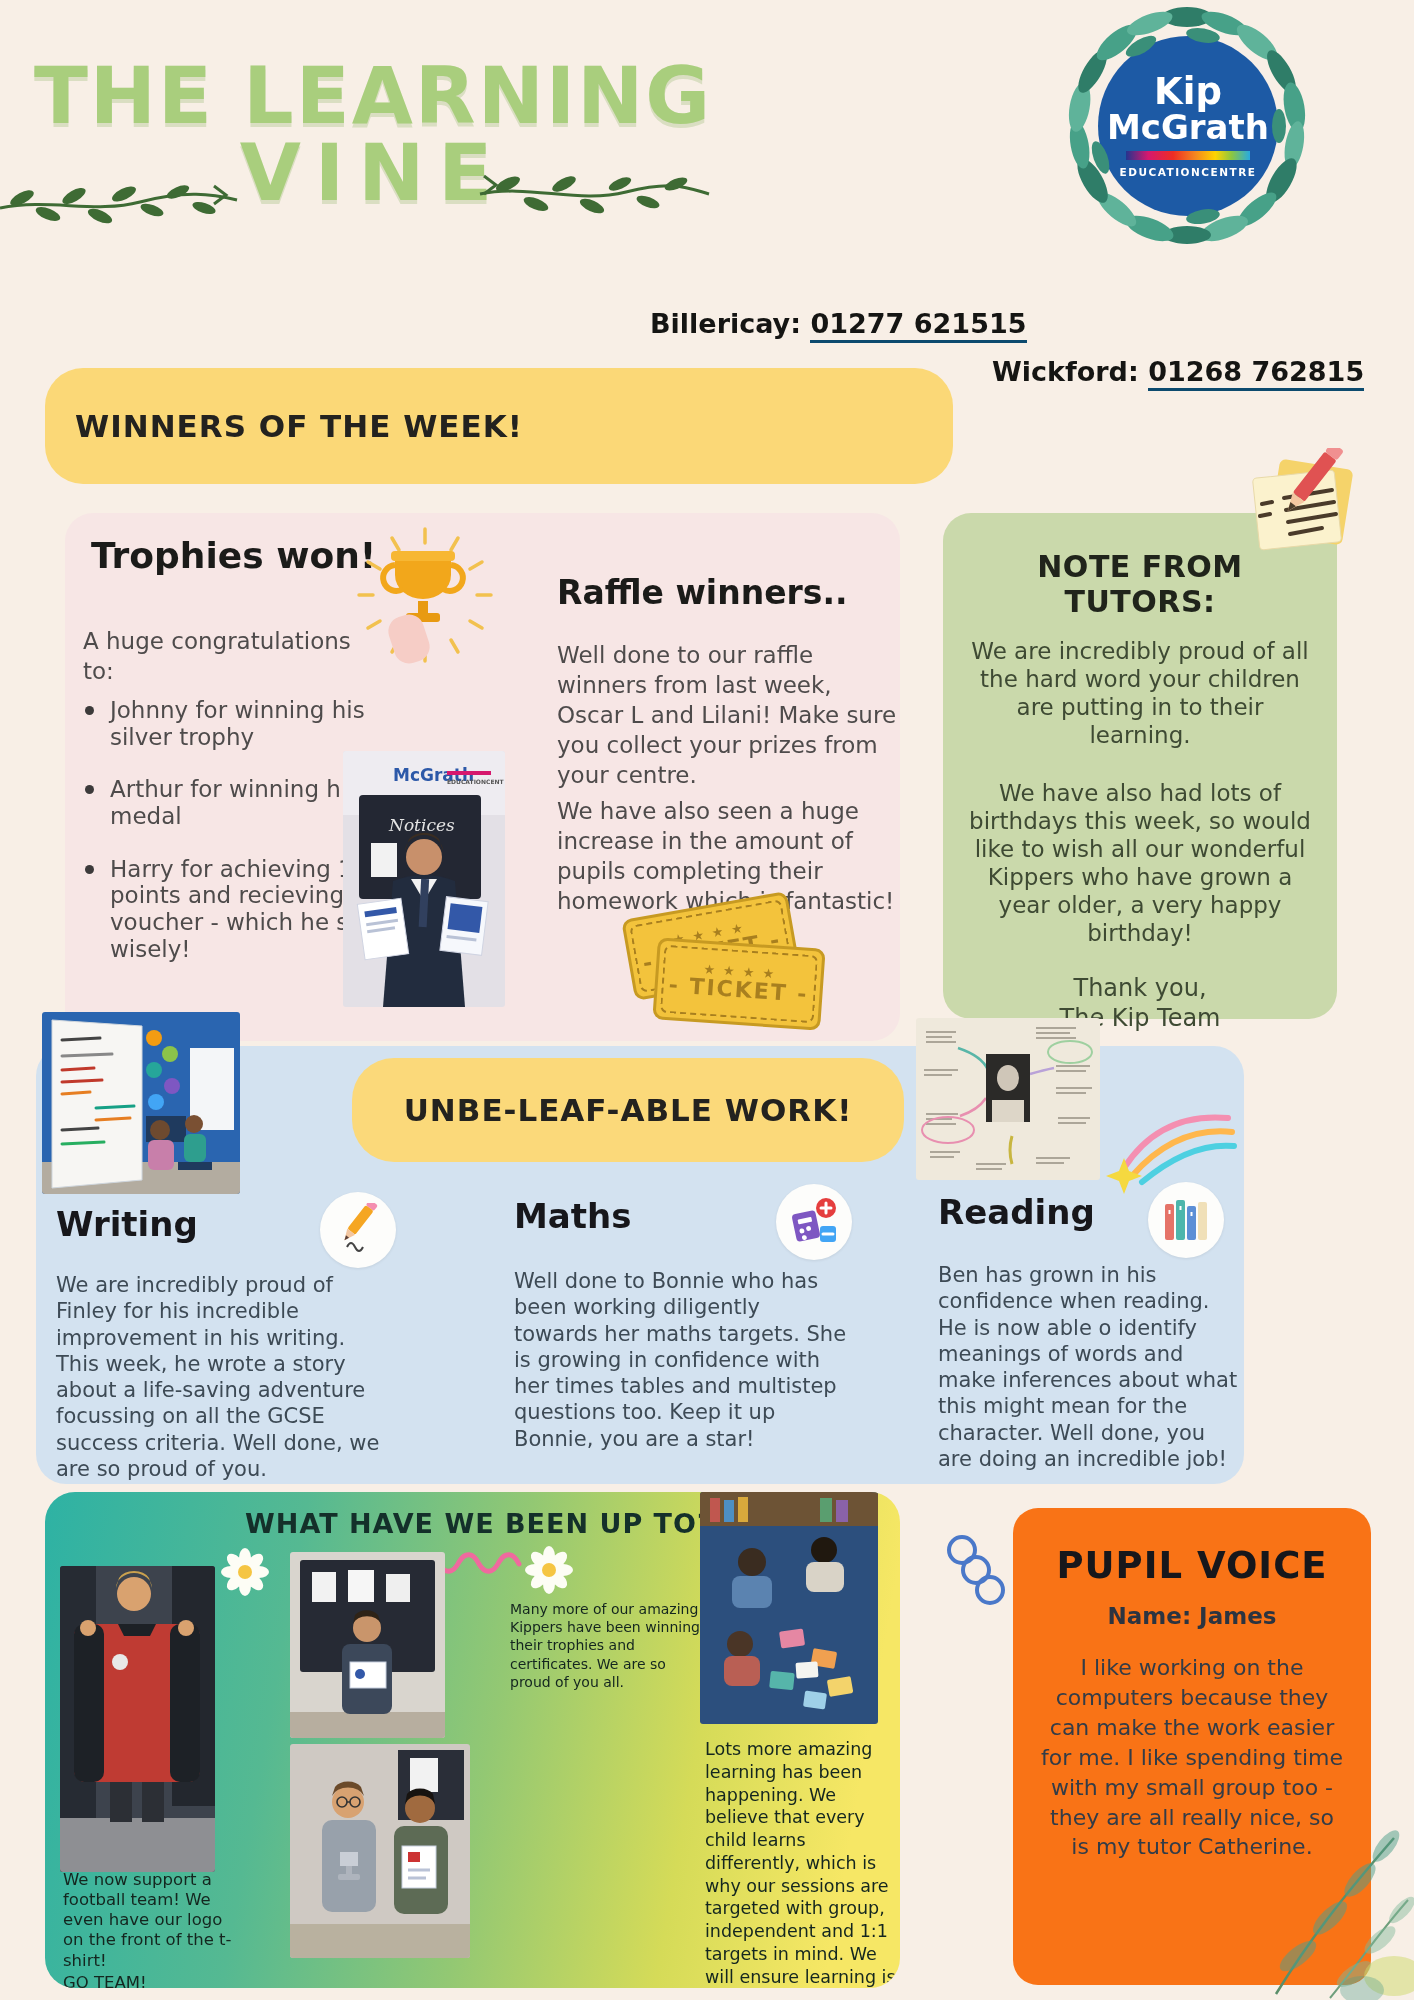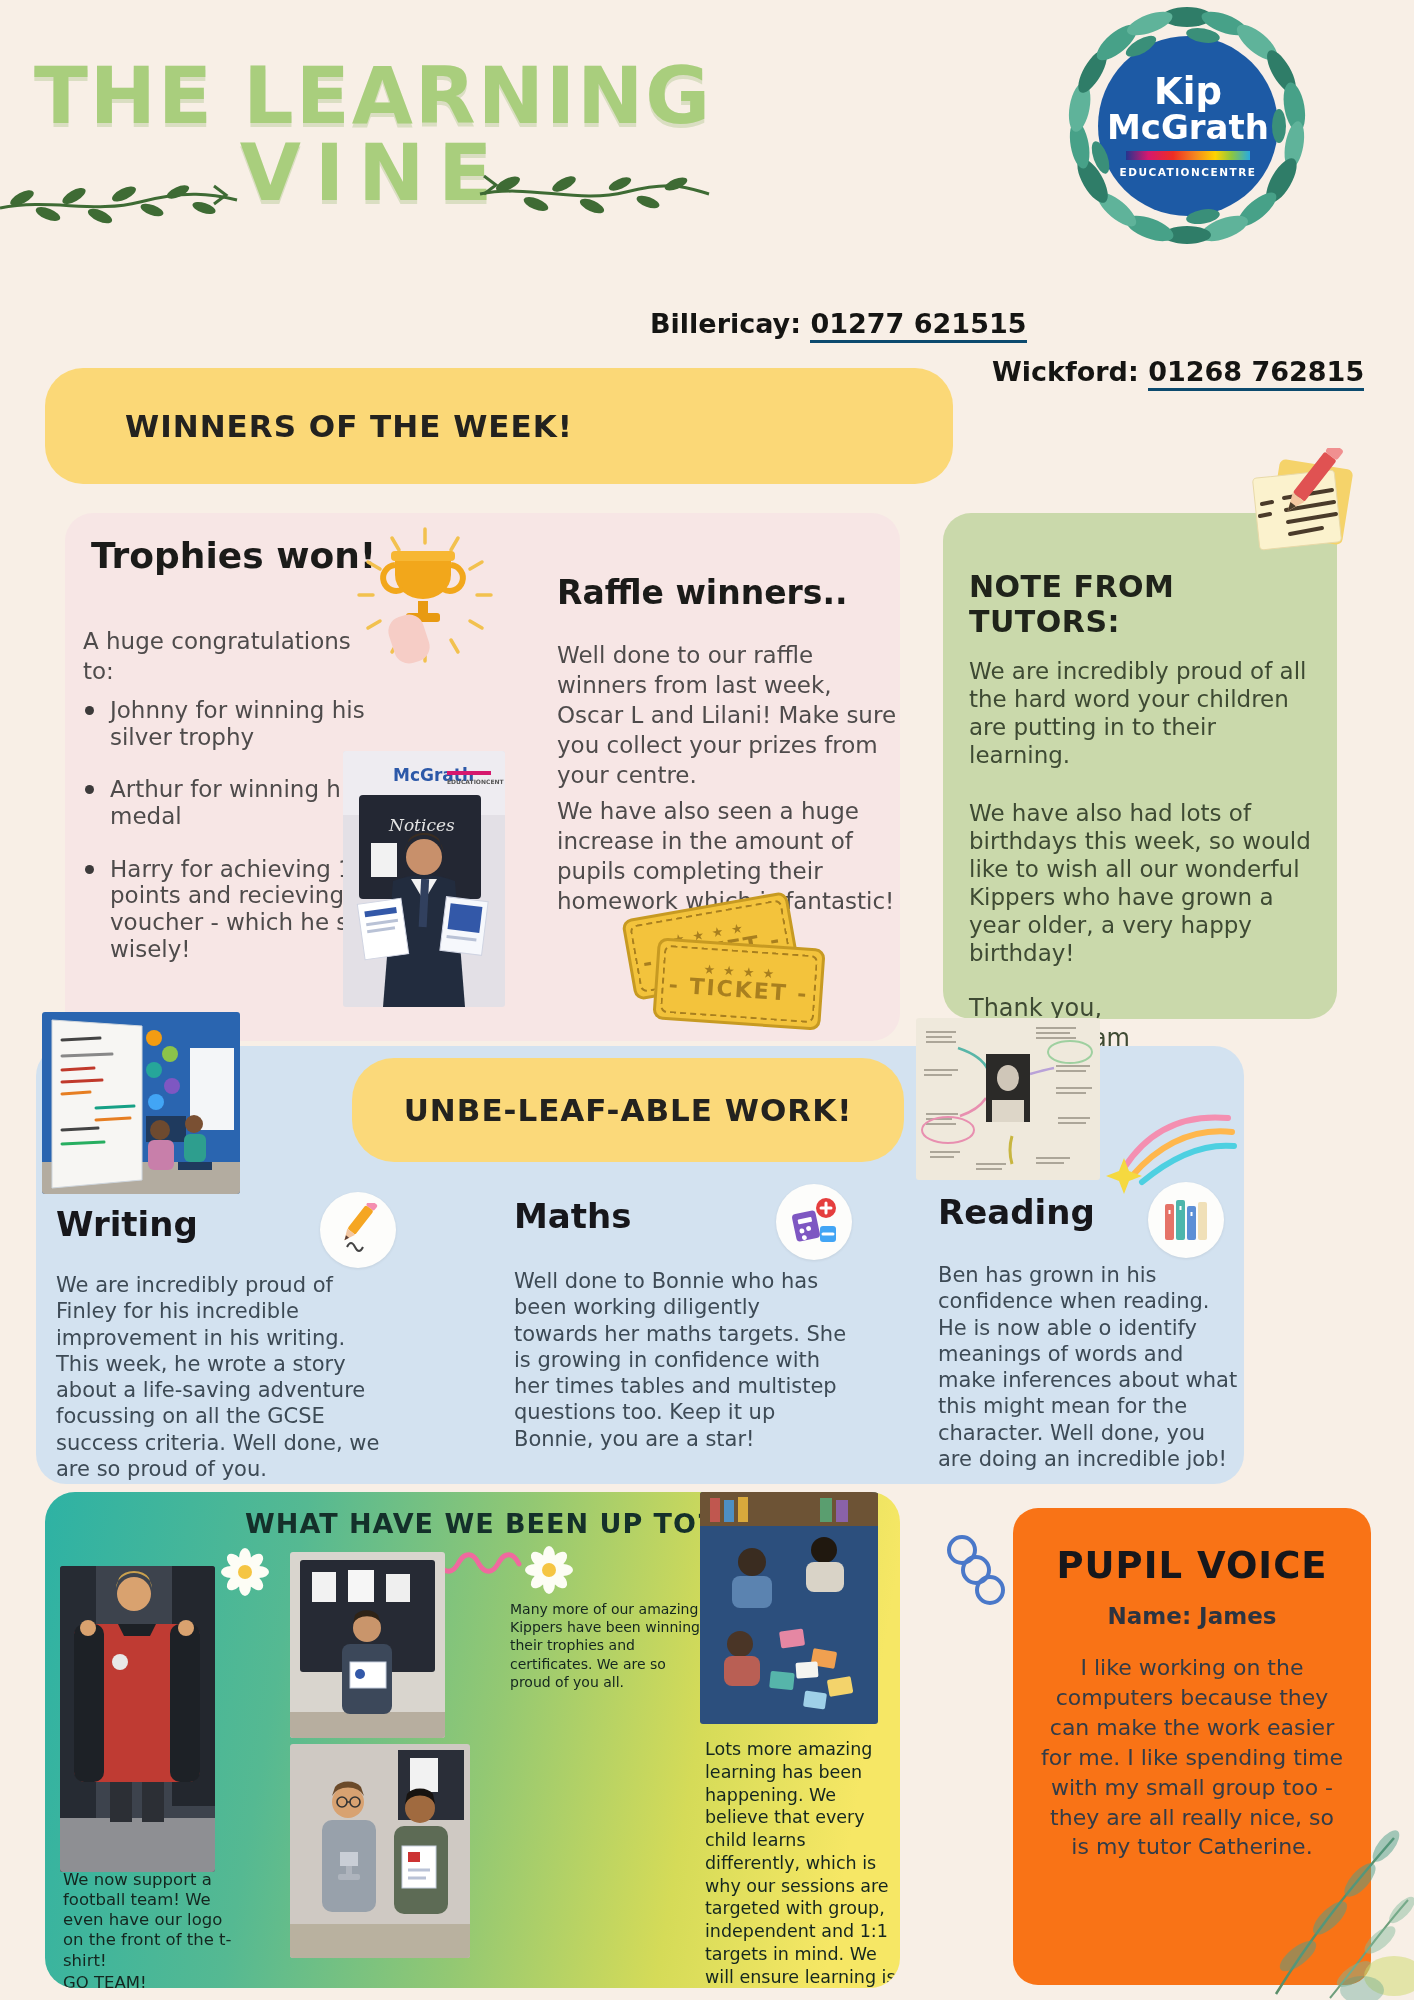--- a/index.html
+++ b/index.html
@@ -29,21 +29,21 @@
 
   .contact { font-weight:bold; color:#151513; font-size:27px; white-space:nowrap; }
   .contact .phone { border-bottom:3px solid #0c4a6e; padding-bottom:1px; cursor:pointer; }
   .contact1 { left:650px; top:308px; }
   .contact2 { left:992px; top:356px; }
 
   
   .banner-yellow { background:#fbd877; border-radius:38px; }
   .winners-banner { left:45px; top:368px; width:908px; height:116px;
     display:flex; align-items:center; }
-  .winners-banner .lbl { margin-left:80px; font-size:31px; font-weight:bold;
+  .winners-banner .lbl { margin-left:30px; font-size:31px; font-weight:bold;
     color:#23221f; letter-spacing:1px; }
 
   .card { border-radius:28px; }
   .pink-card { left:65px; top:513px; width:835px; height:528px; background:#f7e6e5; }
   .green-card { left:943px; top:513px; width:394px; height:506px; background:#cad9ab; }
   .blue-section { left:36px; top:1046px; width:1208px; height:438px; background:#d3e2f0; border-radius:30px; }
   .gradient-card { left:45px; top:1492px; width:855px; height:496px; border-radius:30px; overflow:hidden;
     background:linear-gradient(100deg,#2eb2a4 0%,#55b992 28%,#93c873 52%,#d5db58 74%,#f6e765 92%); }
   .pupil-card { left:1013px; top:1508px; width:358px; height:477px; background:#f97316; border-radius:25px; }
 
@@ -51,22 +51,22 @@
   .trophies-title { left:26px; top:22px; font-size:36px; font-weight:bold; color:#1b1b19; }
   .pk-intro { left:18px; top:114px; width:300px; font-size:23px; line-height:1.3; color:#4e4b4b; }
   .pk-list { left:18px; top:184px; width:336px; }
   .pk-item { display:flex; margin-bottom:26px; font-size:23px; line-height:1.16; color:#4e4b4b; }
   .pk-dot { flex:0 0 9px; width:9px; height:9px; border-radius:50%; background:#3c3a3a; margin:9px 16px 0 2px; }
   .raffle-title { left:492px; top:60px; font-size:33px; font-weight:bold; color:#1b1b19; }
   .raffle-p1 { left:492px; top:128px; width:342px; font-size:23px; line-height:1.3; color:#4e4b4b; }
   .raffle-p2 { left:492px; top:284px; width:342px; font-size:23px; line-height:1.3; color:#4e4b4b; }
 
   
-  .green-inner { position:absolute; left:0; top:0; width:100%; padding:56px 26px 0;
-    box-sizing:border-box; text-align:left; color:#3e4a33; }
+  .green-inner { position:absolute; left:0; top:0; width:100%; padding:36px 26px 0;
+    box-sizing:border-box; text-align:center; color:#3e4a33; }
   .green-title { font-size:30px; font-weight:bold; color:#20241b; letter-spacing:.5px; }
   .green-p { font-size:23px; line-height:1.22; margin-top:18px; }
   .green-p2 { margin-top:30px; }
   .green-sig { font-size:24px; line-height:1.25; margin-top:26px; }
 
   
   .work-banner { left:316px; top:12px; width:552px; height:104px; border-radius:42px;
     background:#fbd97a; display:flex; align-items:center; justify-content:center; }
   .work-banner .lbl { font-size:31px; font-weight:bold; color:#23221f; letter-spacing:1px; }
   .col-title { font-size:34px; font-weight:bold; color:#17171b; }

